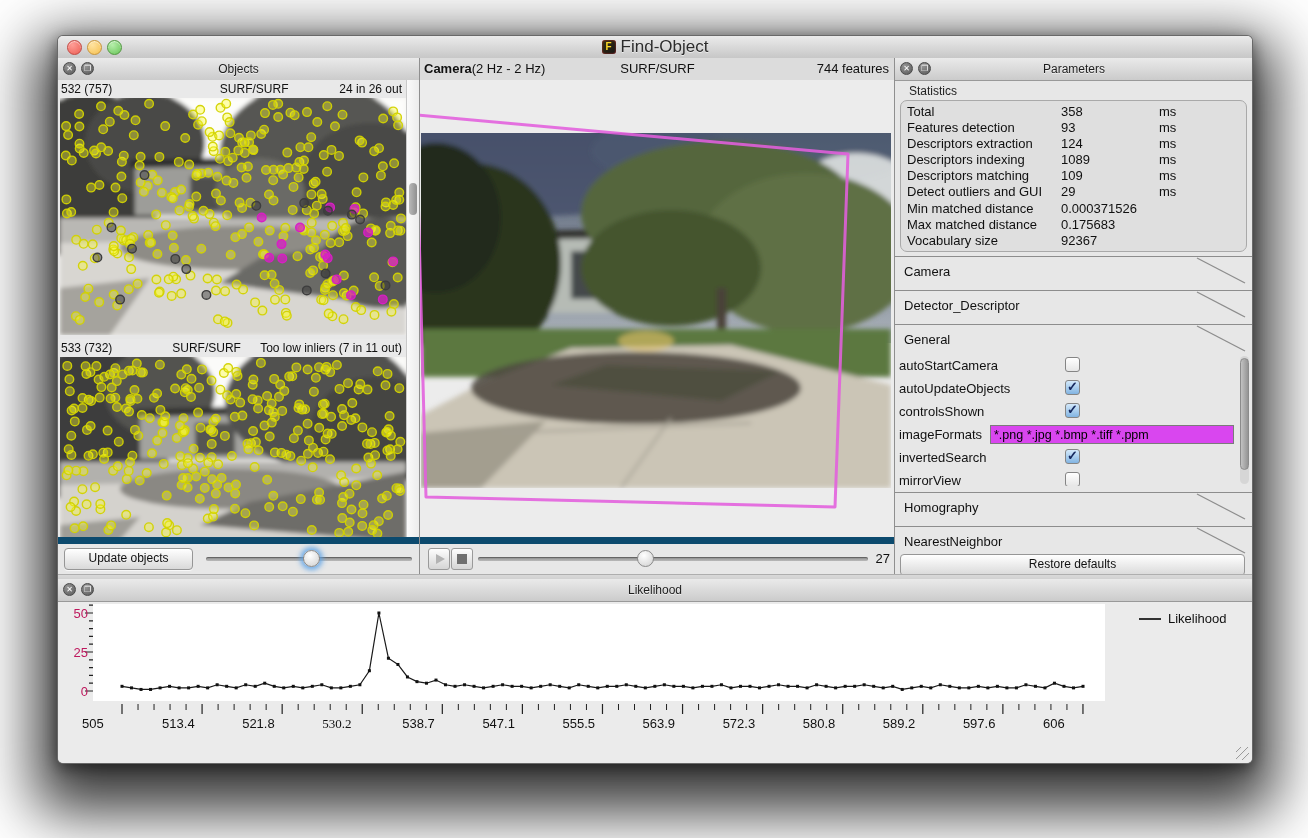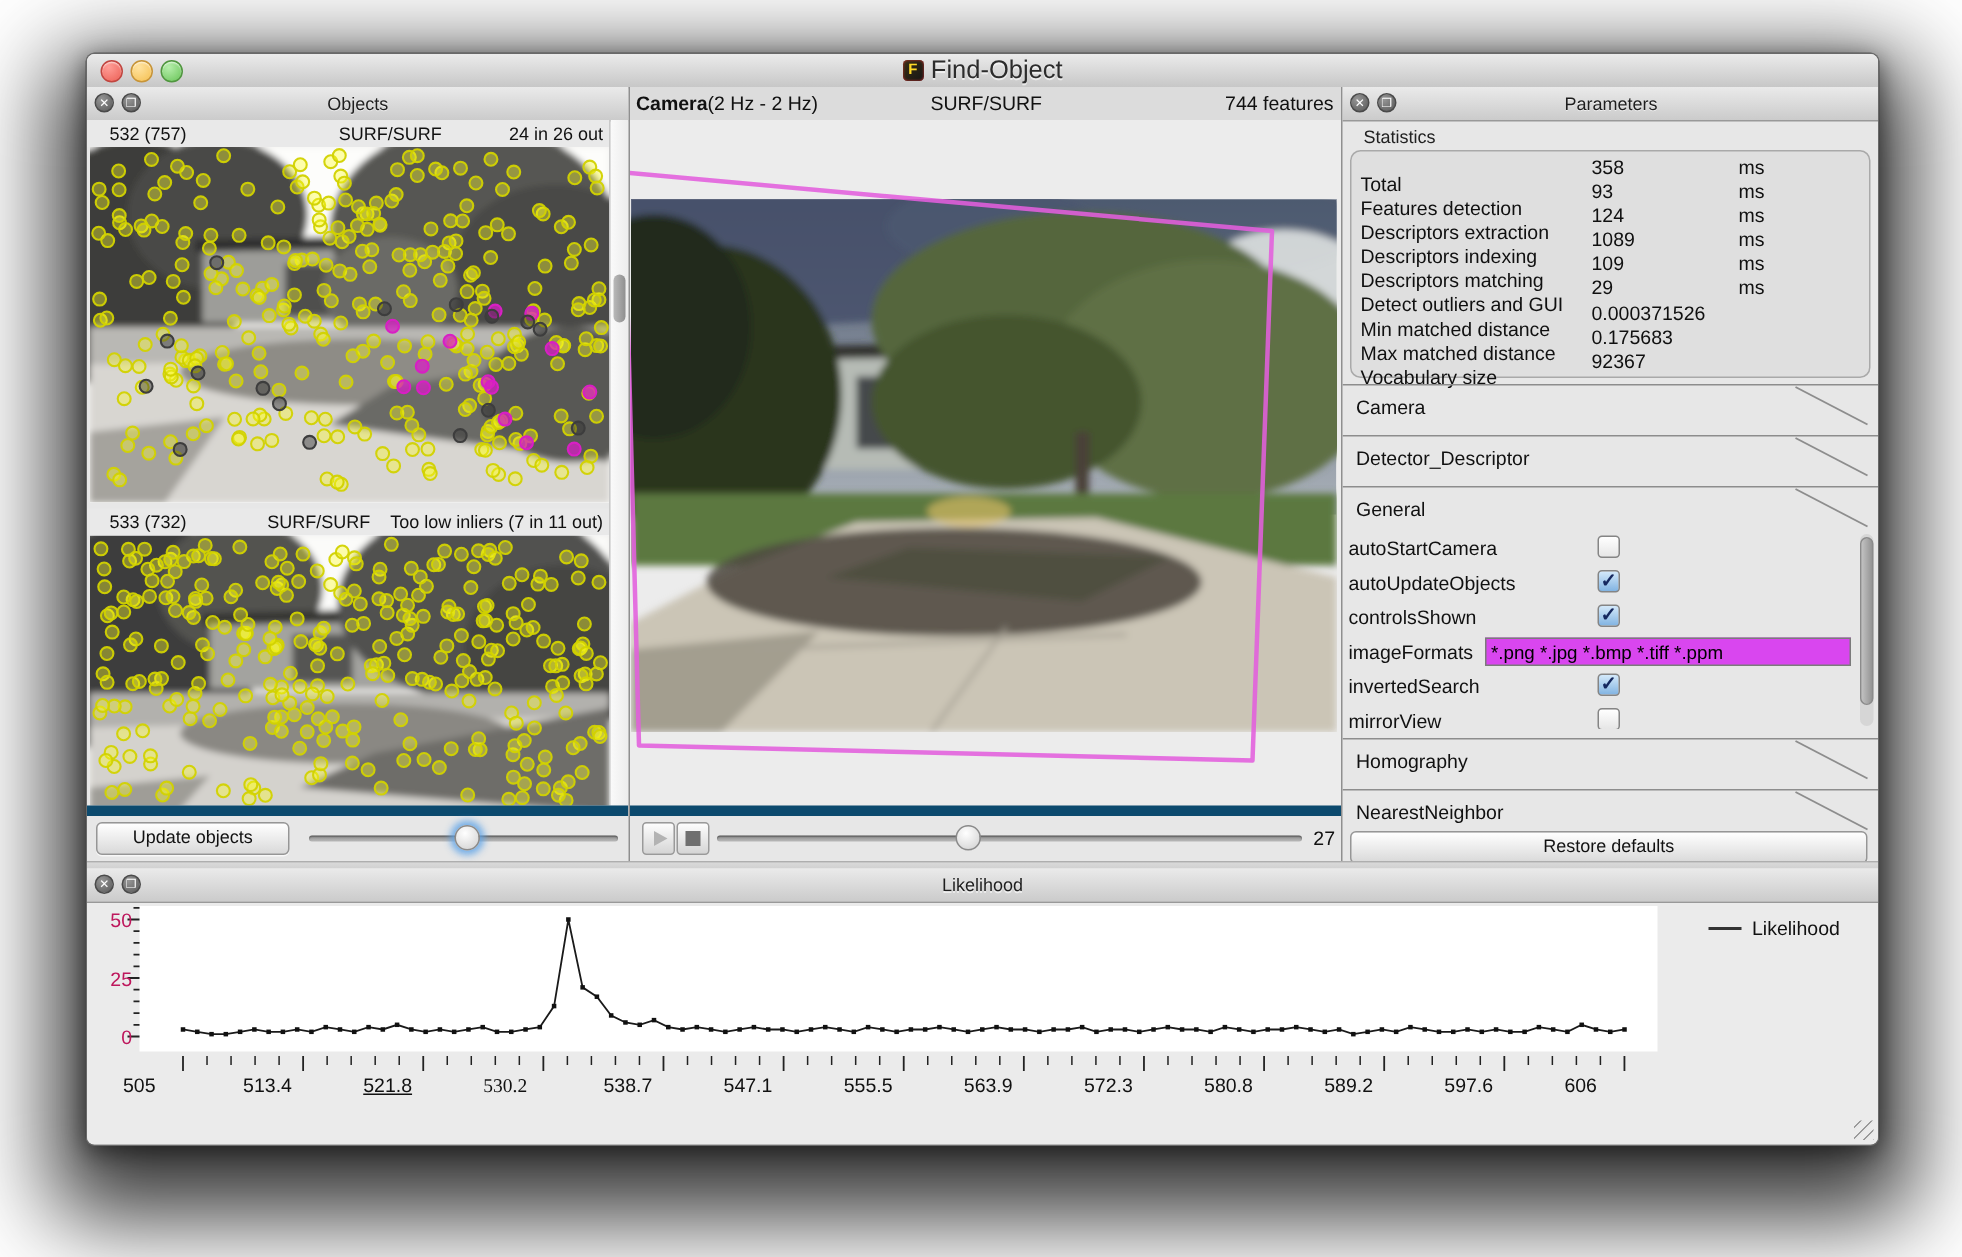--- a/index.html
+++ b/index.html
@@ -24,21 +24,21 @@
   #col-camera{left:361px;width:475px;background:#ececec;border-left:1px solid #8f8f8f;}
   #col-params{left:836px;width:358px;background:#e7e7e7;border-left:1px solid #8f8f8f;}
   
   .dock-header{position:absolute;left:0;right:0;top:0;height:22px;background:linear-gradient(#eaeaea,#cbcbcb);border-bottom:1px solid #999;}
   .dock-title{position:absolute;left:0;right:0;top:4px;text-align:center;font-size:12px;color:#1e1e1e;text-shadow:0 1px 0 rgba(255,255,255,.6);}
   .dock-btn{position:absolute;top:4px;width:13px;height:13px;border-radius:50%;background:radial-gradient(circle at 35% 30%,#969696,#575757);color:#fff;text-align:center;border:1px solid #4a4a4a;box-sizing:border-box;}
   .dock-btn span{display:block;font-size:8px;line-height:11px;}
   .db1{left:5px;} .db2{left:23px;}
   
   .obj-title-row{position:absolute;left:0;right:13px;height:18px;font-size:12px;color:#111;background:#e9e9e9;display:flex;align-items:center;}
-  .obj-title-row .l{padding-left:15px;width:108px;}
+  .obj-title-row .l{padding-left:3px;width:108px;}
   .obj-title-row .c{flex:1;text-align:center;}
   .obj-title-row .r{padding-right:4px;text-align:right;}
   .obj-img{position:absolute;left:2px;width:346px;overflow:hidden;background:#fff;}
   .obj-img svg{position:absolute;left:0;top:0;}
   #obj-scroll{position:absolute;left:348px;top:22px;width:12px;height:464px;background:linear-gradient(90deg,#fafafa,#ececec);border-left:1px solid #c9c9c9;}
   #obj-scroll .thumb{position:absolute;left:2px;top:103px;width:8px;height:32px;border-radius:4px;background:linear-gradient(90deg,#b9b9b9,#8f8f8f);}
   .ctrl-row{position:absolute;left:0;right:0;bottom:0;height:30px;background:#e7e7e7;border-top:7px solid #0c4a6e;}
   .push-btn{position:absolute;height:20px;border-radius:4px;border:1px solid #969696;background:linear-gradient(#ffffff,#d9d9d9);font-size:12px;color:#111;text-align:center;line-height:19px;box-shadow:0 1px 0 rgba(255,255,255,.7);}
   #update-objects-btn{left:6px;top:4px;width:127px;}
   .slider-track{position:absolute;height:4px;border-radius:2px;background:linear-gradient(#8e8e8e,#b9b9b9);top:13px;box-shadow:inset 0 1px 1px rgba(0,0,0,.35);}
@@ -55,21 +55,21 @@
   #cam-ctrl .sq-btn{position:absolute;top:4px;width:22px;height:22px;border:1px solid #9a9a9a;border-radius:3px;background:linear-gradient(#fdfdfd,#d5d5d5);box-sizing:border-box;}
   #play-btn{left:8px;} #stop-btn{left:31px;}
   #play-btn .tri{position:absolute;left:7px;top:5px;width:0;height:0;border-left:9px solid #b3b3b3;border-top:5px solid transparent;border-bottom:5px solid transparent;}
   #stop-btn .sq{position:absolute;left:5px;top:5px;width:10px;height:10px;background:#6f6f6f;}
   #frame-value{position:absolute;right:5px;top:7px;font-size:13px;color:#111;}
   
   #params-body{position:absolute;left:0;right:0;top:22px;bottom:0;}
   #stats-label{position:absolute;left:14px;top:4px;font-size:12px;color:#222;}
   #stats-box{position:absolute;left:5px;right:6px;top:20px;height:152px;border:1px solid #a9a9a9;border-radius:7px;background:#dfdfdf;padding:3px 0;box-sizing:border-box;}
   .stat-row{position:relative;height:16.1px;font-size:13px;color:#101010;}
-  .stat-row .lab{position:absolute;left:6px;top:11px;}
+  .stat-row .lab{position:absolute;left:6px;top:0;}
   .stat-row .val{position:absolute;left:160px;top:0;}
   .stat-row .unit{position:absolute;left:258px;top:0;}
   .tb{position:absolute;left:0;right:0;height:27px;border-top:1px solid #8d8d8d;font-size:13px;color:#111;}
   .tb .txt{position:absolute;left:9px;top:7px;}
   .tb svg{position:absolute;right:0;top:0;}
   #params-viewport{position:absolute;left:0;right:0;top:274px;height:132px;overflow:hidden;}
   .param-row{position:absolute;left:0;height:22px;font-size:13px;color:#111;}
   .param-row .lab{position:absolute;left:4px;top:3px;}
   .cbx{position:absolute;left:170px;top:2px;width:15px;height:15px;border:1px solid #858585;border-radius:3px;background:linear-gradient(#ffffff,#e6e6e6);box-sizing:border-box;font-size:13px;font-weight:bold;color:#15285e;line-height:12px;text-align:center;}
   .cbx.on{background:linear-gradient(#d4e9fa,#82b4e2);}
@@ -1207,21 +1207,21 @@
             <rect x="952.94" y="80.82" width="3" height="3" fill="#111"></rect>
             <rect x="962.455" y="82.38" width="3" height="3" fill="#111"></rect>
             <rect x="971.97" y="77.7" width="3" height="3" fill="#111"></rect>
             <rect x="981.485" y="80.82" width="3" height="3" fill="#111"></rect>
             <rect x="991" y="82.38" width="3" height="3" fill="#111"></rect>
             <rect x="1000.5150000000001" y="80.82" width="3" height="3" fill="#111"></rect>
           </svg>
       <div id="x-labels">
             <span class="x-tick-label" style="left: 24px;">505</span>
             <span class="x-tick-label" style="left: 104.08px;">513.4</span>
-            <span class="x-tick-label" style="left: 184.16px; text-decoration: underline;">521.8</span>
+            <span class="x-tick-label" style="left: 184.16px;">521.8</span>
             <span class="x-tick-label" style="left: 264.24px; font-family: Liberation Serif, serif;">530.2</span>
             <span class="x-tick-label" style="left: 344.32px;">538.7</span>
             <span class="x-tick-label" style="left: 424.4px;">547.1</span>
             <span class="x-tick-label" style="left: 504.48px;">555.5</span>
             <span class="x-tick-label" style="left: 584.56px;">563.9</span>
             <span class="x-tick-label" style="left: 664.64px;">572.3</span>
             <span class="x-tick-label" style="left: 744.72px;">580.8</span>
             <span class="x-tick-label" style="left: 824.8px;">589.2</span>
             <span class="x-tick-label" style="left: 904.88px;">597.6</span>
             <span class="x-tick-label" style="left: 984.96px;">606</span>

